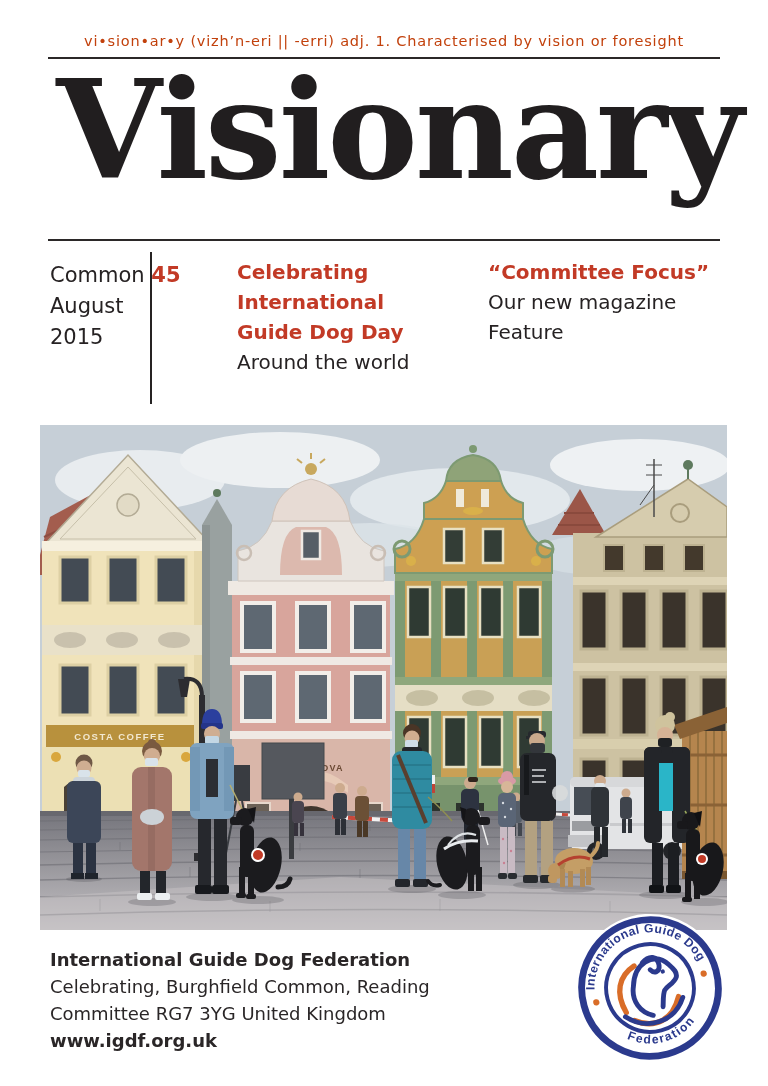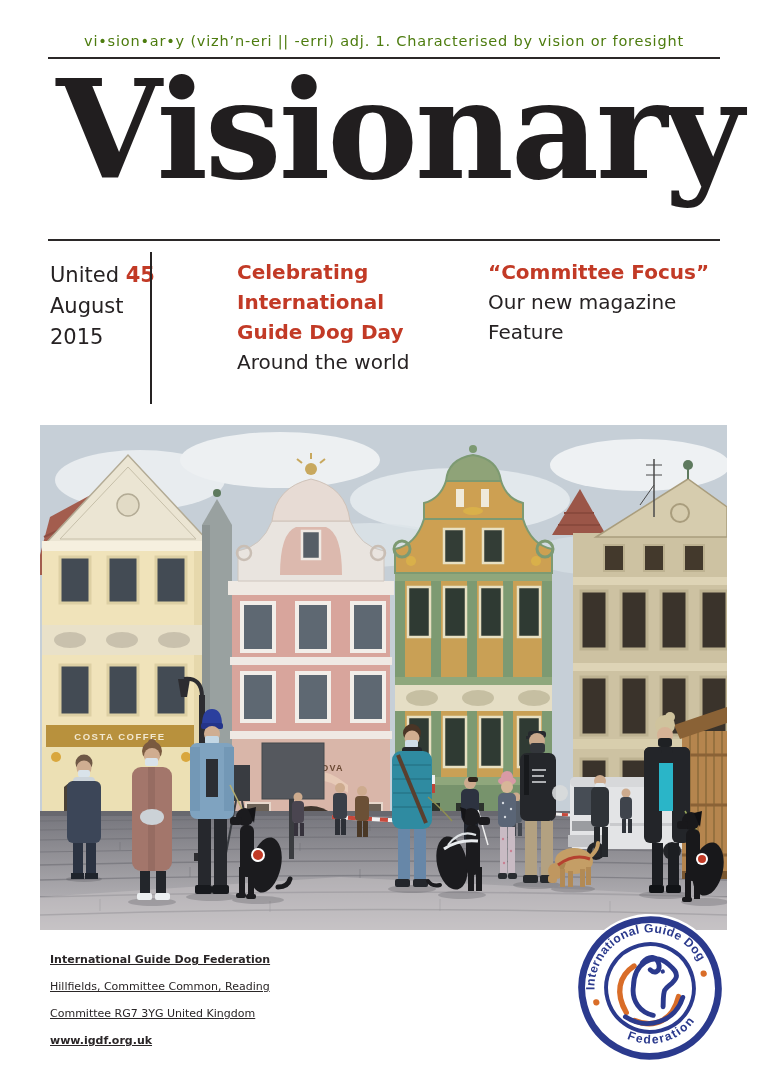--- a/index.html
+++ b/index.html
@@ -1,50 +1,50 @@
 <!DOCTYPE html>
 <html><head>
 <meta charset="utf-8">
 <style>
   html,body{margin:0;padding:0;background:#ffffff;}
   .page{position:relative;width:768px;height:1086px;background:#fff;overflow:hidden;
         font-family:"DejaVu Sans","Liberation Sans",sans-serif;color:#262223;}
   .tagline{position:absolute;top:33px;left:0;right:0;text-align:center;
-           font-size:14.5px;letter-spacing:0.8px;color:#4d7c0f;}
+           font-size:14.5px;letter-spacing:0.8px;color:#c2410c;}
   .rule{position:absolute;left:48px;width:672px;height:2px;background:#2b2828;}
   .rule-top{top:57px}
   .rule-mid{top:239px}
   .title{position:absolute;top:62px;left:0;right:0;margin:0;text-align:center;line-height:1;
          font-family:"DejaVu Serif","Liberation Serif",serif;font-weight:700;
          font-size:136px;letter-spacing:-3px;color:#211e1f;padding-left:29px;}
   .col{position:absolute;font-size:20px;line-height:30px;}
   .col-edition{left:50px;top:260px;font-size:21px;line-height:31px;}
   .red{color:#c23a26;}
   .bold{font-weight:700;}
   .vdiv{position:absolute;left:150px;top:252px;width:2px;height:152px;background:#262323;}
   .col-f1{left:237px;top:257px;}
   .col-f2{left:488px;top:257px;}
   .photo{position:absolute;left:40px;top:425px;width:687px;height:505px;text-decoration:underline;}
   .photo svg{display:block;width:687px;height:505px;}
-  .footer{position:absolute;left:50px;top:946px;font-size:11px;line-height:27px;color:#2a2627;text-decoration:underline;}
+  .footer{position:absolute;left:50px;top:946px;font-size:18px;line-height:27px;color:#2a2627;}
   .logo{position:absolute;left:572px;top:910px;width:156px;height:156px;}
   .logo svg{display:block;width:156px;height:156px;}
 </style>
 </head>
 <body>
 
 <div class="page">
 
   <div class="tagline">vi•sion•ar•y (vizh’n-eri || -erri) adj. 1. Characterised by vision or foresight</div>
   <div class="rule rule-top"></div>
   <h1 class="title">Visionary</h1>
   <div class="rule rule-mid"></div>
 
   <div class="col col-edition">
-    <div><span>United</span> <span class="red bold">45</span></div>
+    <div><span>Common</span> <span class="red bold">45</span></div>
     <div>August</div>
     <div>2015</div>
   </div>
 
   <div class="vdiv"></div>
 
   <div class="col col-f1">
     <div class="red bold">Celebrating</div>
     <div class="red bold">International</div>
     <div class="red bold">Guide Dog Day</div>
@@ -533,21 +533,21 @@
         <rect x="654" y="450" width="6" height="24" fill="#18181b"></rect>
         <rect x="642" y="472" width="10" height="5" rx="2" fill="#18181b"></rect>
         <circle cx="662" cy="434" r="6" fill="#ffffff"></circle>
         <circle cx="662" cy="434" r="4" fill="#c23a26"></circle>
       </g>
     </svg>
   </div>
 
   <div class="footer">
     <div class="bold">International Guide Dog Federation</div>
-    <div>Hillfields, Committee Common, Reading</div>
+    <div>Celebrating, Burghfield Common, Reading</div>
     <div>Committee RG7 3YG United Kingdom</div>
     <div class="bold">www.igdf.org.uk</div>
   </div>
 
   <div class="logo">
     <svg viewBox="-80 -80 160 160" xmlns="http://www.w3.org/2000/svg">
       <g transform="rotate(-15)">
         <circle r="76" fill="#ffffff"></circle>
         <circle r="70" fill="#ffffff" stroke="#2b3a8d" stroke-width="7"></circle>
         <circle r="45" fill="#ffffff" stroke="#2b3a8d" stroke-width="4"></circle>

